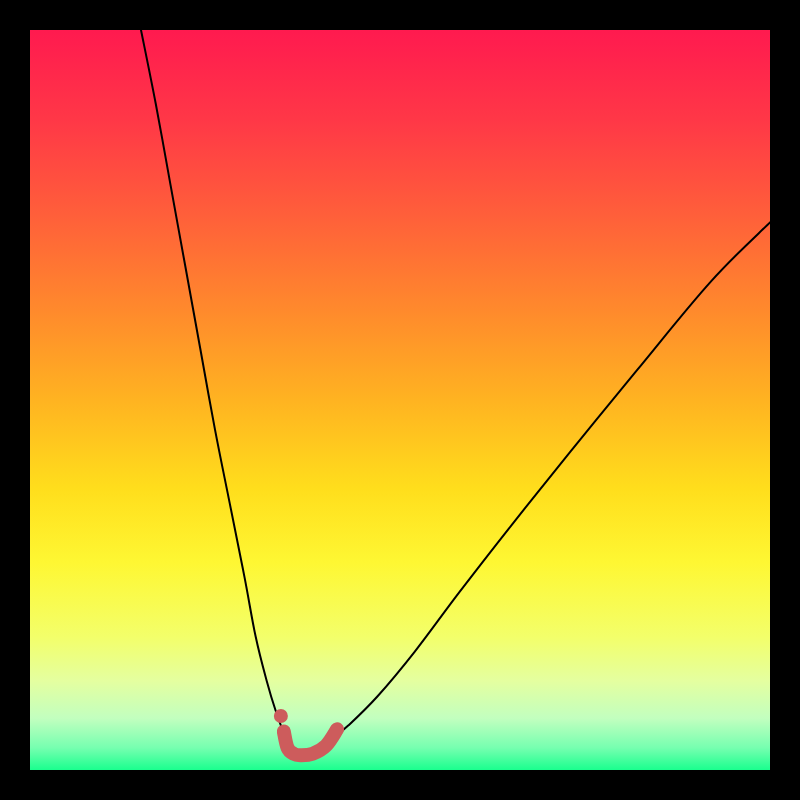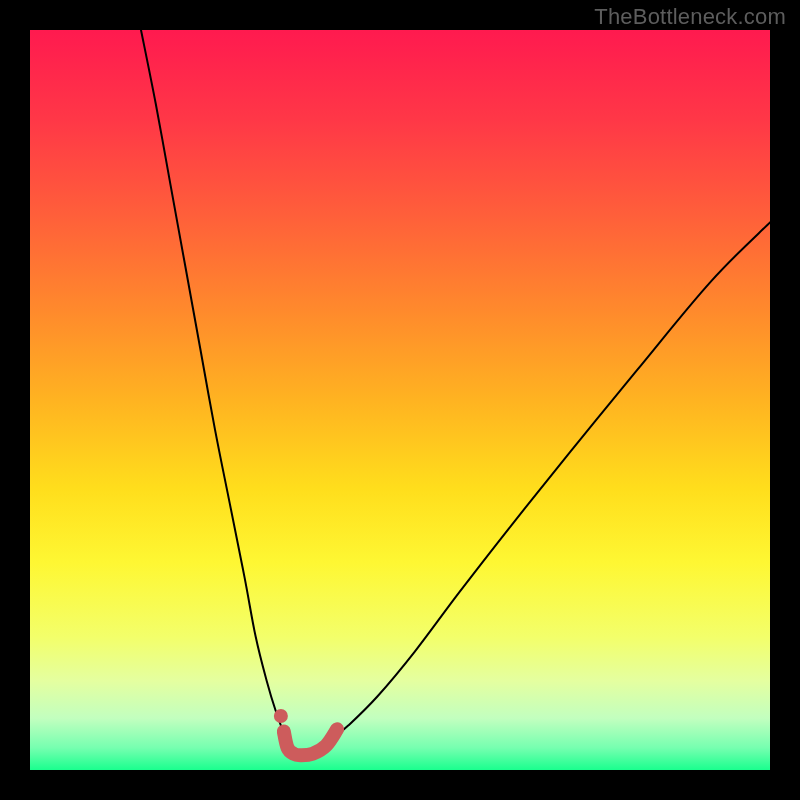--- a/index.html
+++ b/index.html
@@ -47,21 +47,20 @@
   .highlight {
     position: absolute;
     inset: 0;
     z-index: 6;
   }
 </style>
 </head>
 <body>
 
 <div class="frame">
-  <div class="watermark">TheBottleneck.com</div>
 
   <div class="plot-area">
     <svg class="gradient-bg" viewBox="0 0 740 740" preserveAspectRatio="none">
       <defs>
         <linearGradient id="bg-grad" x1="0" y1="0" x2="0" y2="1">
             <stop offset="0.0%" stop-color="#ff1a4f"></stop>
             <stop offset="12.0%" stop-color="#ff3747"></stop>
             <stop offset="25.0%" stop-color="#ff5f3a"></stop>
             <stop offset="38.0%" stop-color="#ff8a2c"></stop>
             <stop offset="50.0%" stop-color="#ffb321"></stop>

